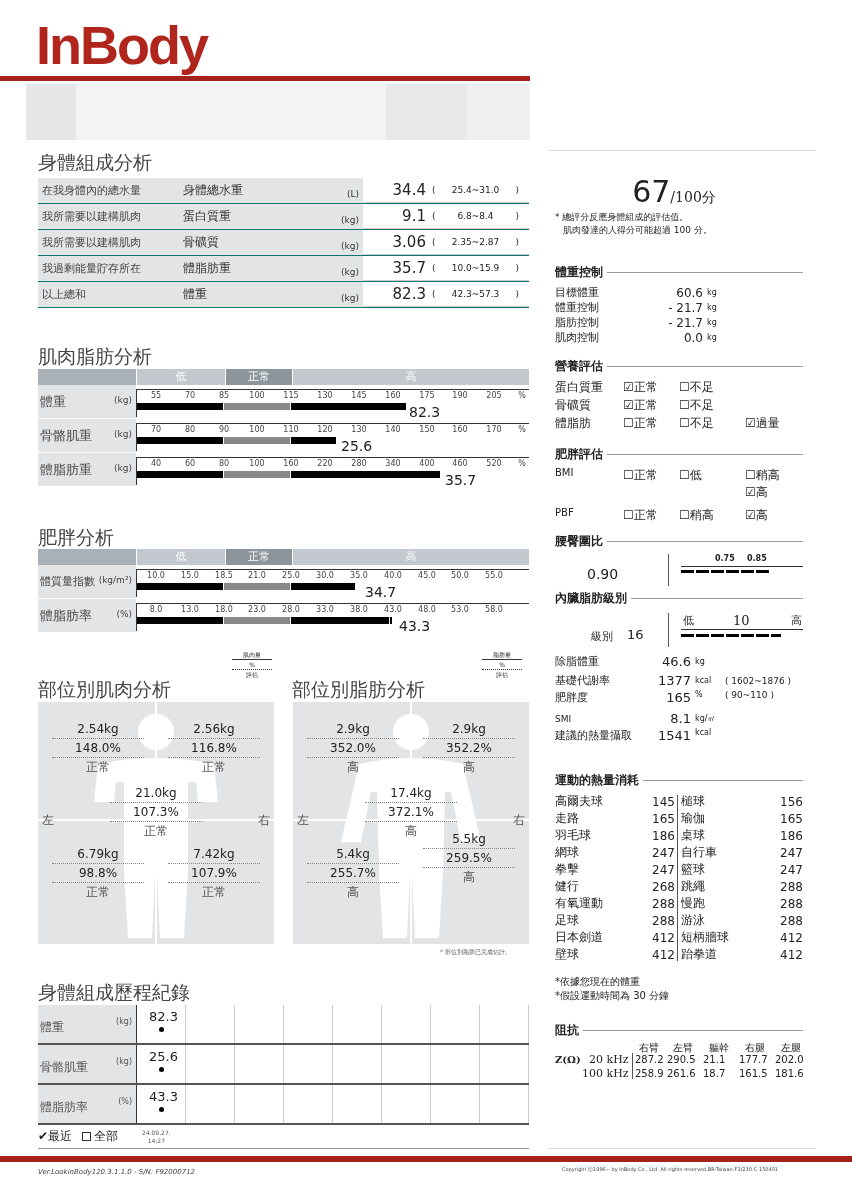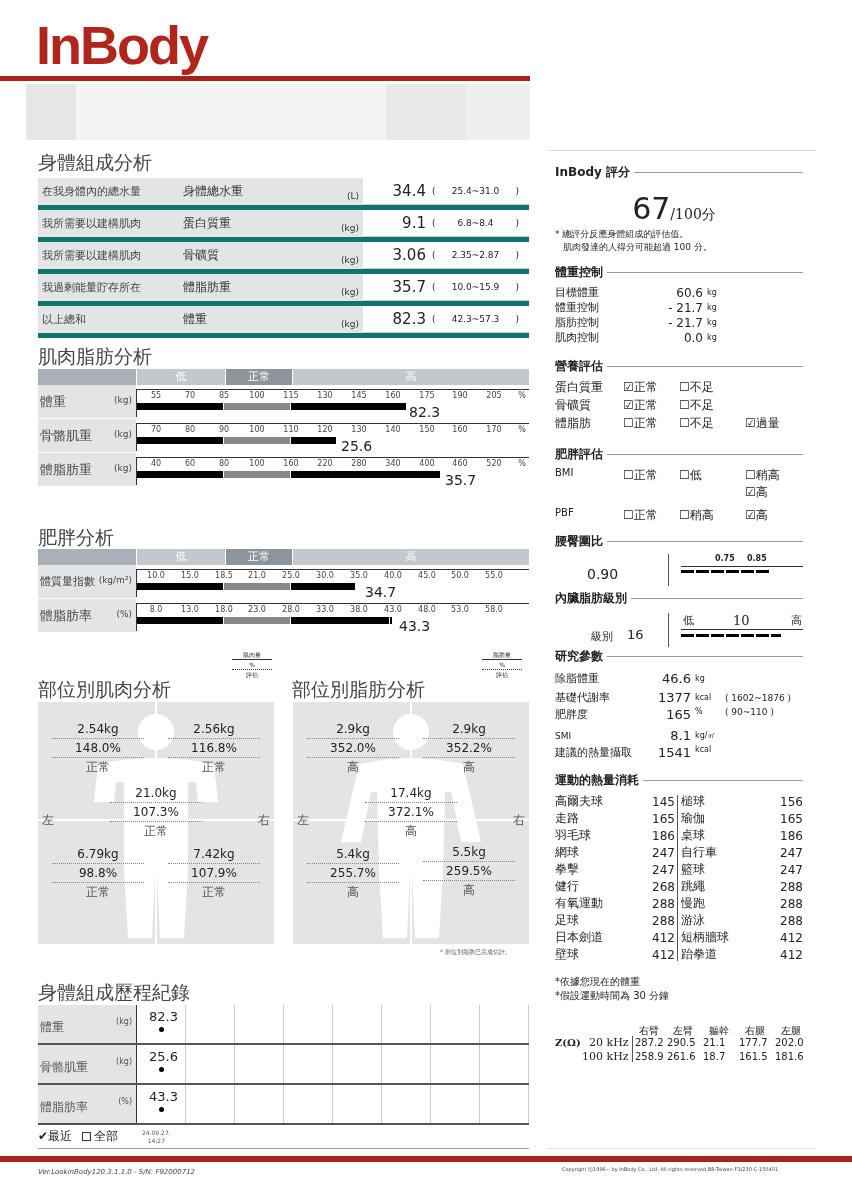--- a/index.html
+++ b/index.html
@@ -4,21 +4,21 @@
 <style>
   * { box-sizing: border-box; margin: 0; padding: 0; }
   body { width: 852px; height: 1200px; background: #fff; font-family: "DejaVu Sans", "Liberation Sans", sans-serif; color: #222; position: relative; overflow: hidden; }
   .abs { position: absolute; }
   .logo { left: 36px; top: 18px; font-family: "Liberation Sans", sans-serif; font-weight: bold; font-size: 54px; color: #b0261c; letter-spacing: -2px; line-height: 54px; }
   .redline { left: 0; top: 76px; width: 530px; height: 5px; background: #a5231b; }
   .hdrblock { top: 84px; height: 56px; }
   .sec-title { font-size: 19px; color: #444; }
   
   .bc-table { left: 38px; top: 178px; width: 491px; }
-  .bc-row { display: flex; height: 32px; border-bottom: 5px solid #0f766e; }
+  .bc-row { display: flex; height: 26px; border-bottom: 1px solid #0f766e; }
   .bc-row .lft { width: 325px; background: #e3e4e6; display: flex; align-items: center; font-size: 12px; color: #333; position: relative; }
   .bc-row .desc { width: 145px; padding-left: 4px; font-size: 11px; color: #444; }
   .bc-row .name { width: 140px; font-size: 12px; }
   .bc-row .unit { font-size: 9px; position: absolute; right: 4px; bottom: 4px; }
   .bc-row .rgt { flex: 1; display: flex; align-items: center; justify-content: flex-end; padding-right: 10px; font-size: 9px; border-bottom: 1px solid #ccc; }
   .bc-row .val { font-size: 15px; margin-right: 6px; }
   .bc-row .rng { width: 80px; text-align: center; }
   
   .bars { left: 38px; width: 491px; }
   .bar-head { display: flex; height: 16px; }
@@ -321,21 +321,21 @@
   <div class="seg-cell" style="left:72px;top:82px">
       <div>17.4kg</div>
       <div>372.1%</div>
       <div class="st">高</div>
     </div>
   <div class="seg-cell" style="left:14px;top:143px">
       <div>5.4kg</div>
       <div>255.7%</div>
       <div class="st">高</div>
     </div>
-  <div class="seg-cell" style="left:130px;top:141px">
+  <div class="seg-cell" style="left:130px;top:128px">
       <div>5.5kg</div>
       <div>259.5%</div>
       <div class="st">高</div>
     </div>
 </div>
 <div class="abs" style="left:440px;top:948px;font-size:6px;color:#555">* 部位別脂肪已完成估計。</div>
 
 <div class="abs sec-title" style="left:38px;top:980px">身體組成歷程紀錄</div>
 <div class="abs" style="left:38px;top:1005px;width:491px">
   <div style="display:flex;height:40px;border-bottom:2px solid #555">
@@ -365,23 +365,20 @@
       <span><span class="cb"></span><span>全部</span></span>
     </div>
     <div style="font-size:6px;text-align:center;margin-left:6px;line-height:8px;color:#555">
         <div>24.09.27.</div>
         <div>14:27</div>
       </div>
   </div>
 </div>
 
 <div class="abs rc" style="top:164px">
-  <div class="rc-h">
-      <span>InBody 評分</span>
-    </div>
   <div style="text-align:center;margin-top:10px;margin-left:-10px"><span style="font-size:30px">67</span><span style="font-family:'DejaVu Serif',serif;font-size:14px">/100分</span></div>
   <div style="font-size:9px;margin-top:2px">* 總評分反應身體組成的評估值。</div>
   <div style="font-size:9px;padding-left:8px">肌肉發達的人得分可能超過 100 分。</div>
 </div>
 
 <div class="abs rc" style="top:264px">
   <div class="rc-h">
       <span>體重控制</span>
     </div>
   <div style="margin-top:4px">
@@ -479,23 +476,20 @@
     <div style="position:absolute;left:113px;top:6px;width:1px;height:34px;background:#555"></div>
     <span style="position:absolute;left:128px;top:6px;font-size:11px">低</span>
     <span style="position:absolute;left:178px;top:6px;font-size:13px;font-family:'DejaVu Serif',serif">10</span>
     <span style="position:absolute;left:236px;top:6px;font-size:11px">高</span>
     <div style="position:absolute;left:126px;top:22px;width:122px;height:1px;background:#333"></div>
     <div style="position:absolute;left:126px;top:27px;width:100px;height:3px;background:repeating-linear-gradient(90deg,#000 0 13px,#fff 13px 15px)"></div>
   </div>
 </div>
 
 <div class="abs rc" style="top:648px">
-  <div class="rc-h">
-      <span>研究參數</span>
-    </div>
   <div style="margin-top:4px">
     <div style="display:flex;height:19px;align-items:center">
         <span style="width:94px">除脂體重</span>
         <span style="width:42px;text-align:right;font-size:13px">46.6</span>
         <span style="font-size:8px;margin-left:4px;width:30px">kg</span>
         <span style="font-size:9px"></span>
       </div>
     <div style="display:flex;height:19px;align-items:center">
         <span style="width:94px">基礎代謝率</span>
         <span style="width:42px;text-align:right;font-size:13px">1377</span>
@@ -588,20 +582,23 @@
         <span style="width:30px;text-align:right">412</span>
         <span style="width:90px;margin-left:6px">跆拳道</span>
         <span style="width:32px;text-align:right">412</span>
       </div>
     <div style="font-size:10px;margin-top:12px">*依據您現在的體重</div>
     <div style="font-size:10px">*假設運動時間為 30 分鐘</div>
   </div>
 </div>
 
 <div class="abs rc" style="top:1022px">
+  <div class="rc-h">
+      <span>阻抗</span>
+    </div>
   <div style="position:relative;height:40px;font-size:10px;margin-top:2px">
     <div style="position:absolute;left:80px;top:0;display:flex;gap:0">
       <span style="width:28px;text-align:center">右臂</span>
         <span style="width:32px;text-align:center;margin-left:4px">左臂</span>
         <span style="width:32px;text-align:center;margin-left:4px">軀幹</span>
         <span style="width:32px;text-align:center;margin-left:4px">右腿</span>
         <span style="width:32px;text-align:center;margin-left:4px">左腿</span>
     </div>
     <span style="position:absolute;left:0;top:13px;font-family:'DejaVu Serif',serif;font-weight:bold;font-size:10px">Z(Ω)</span>
     <span style="position:absolute;left:34px;top:12px;font-family:'DejaVu Serif',serif;font-size:11px">20 kHz</span>

